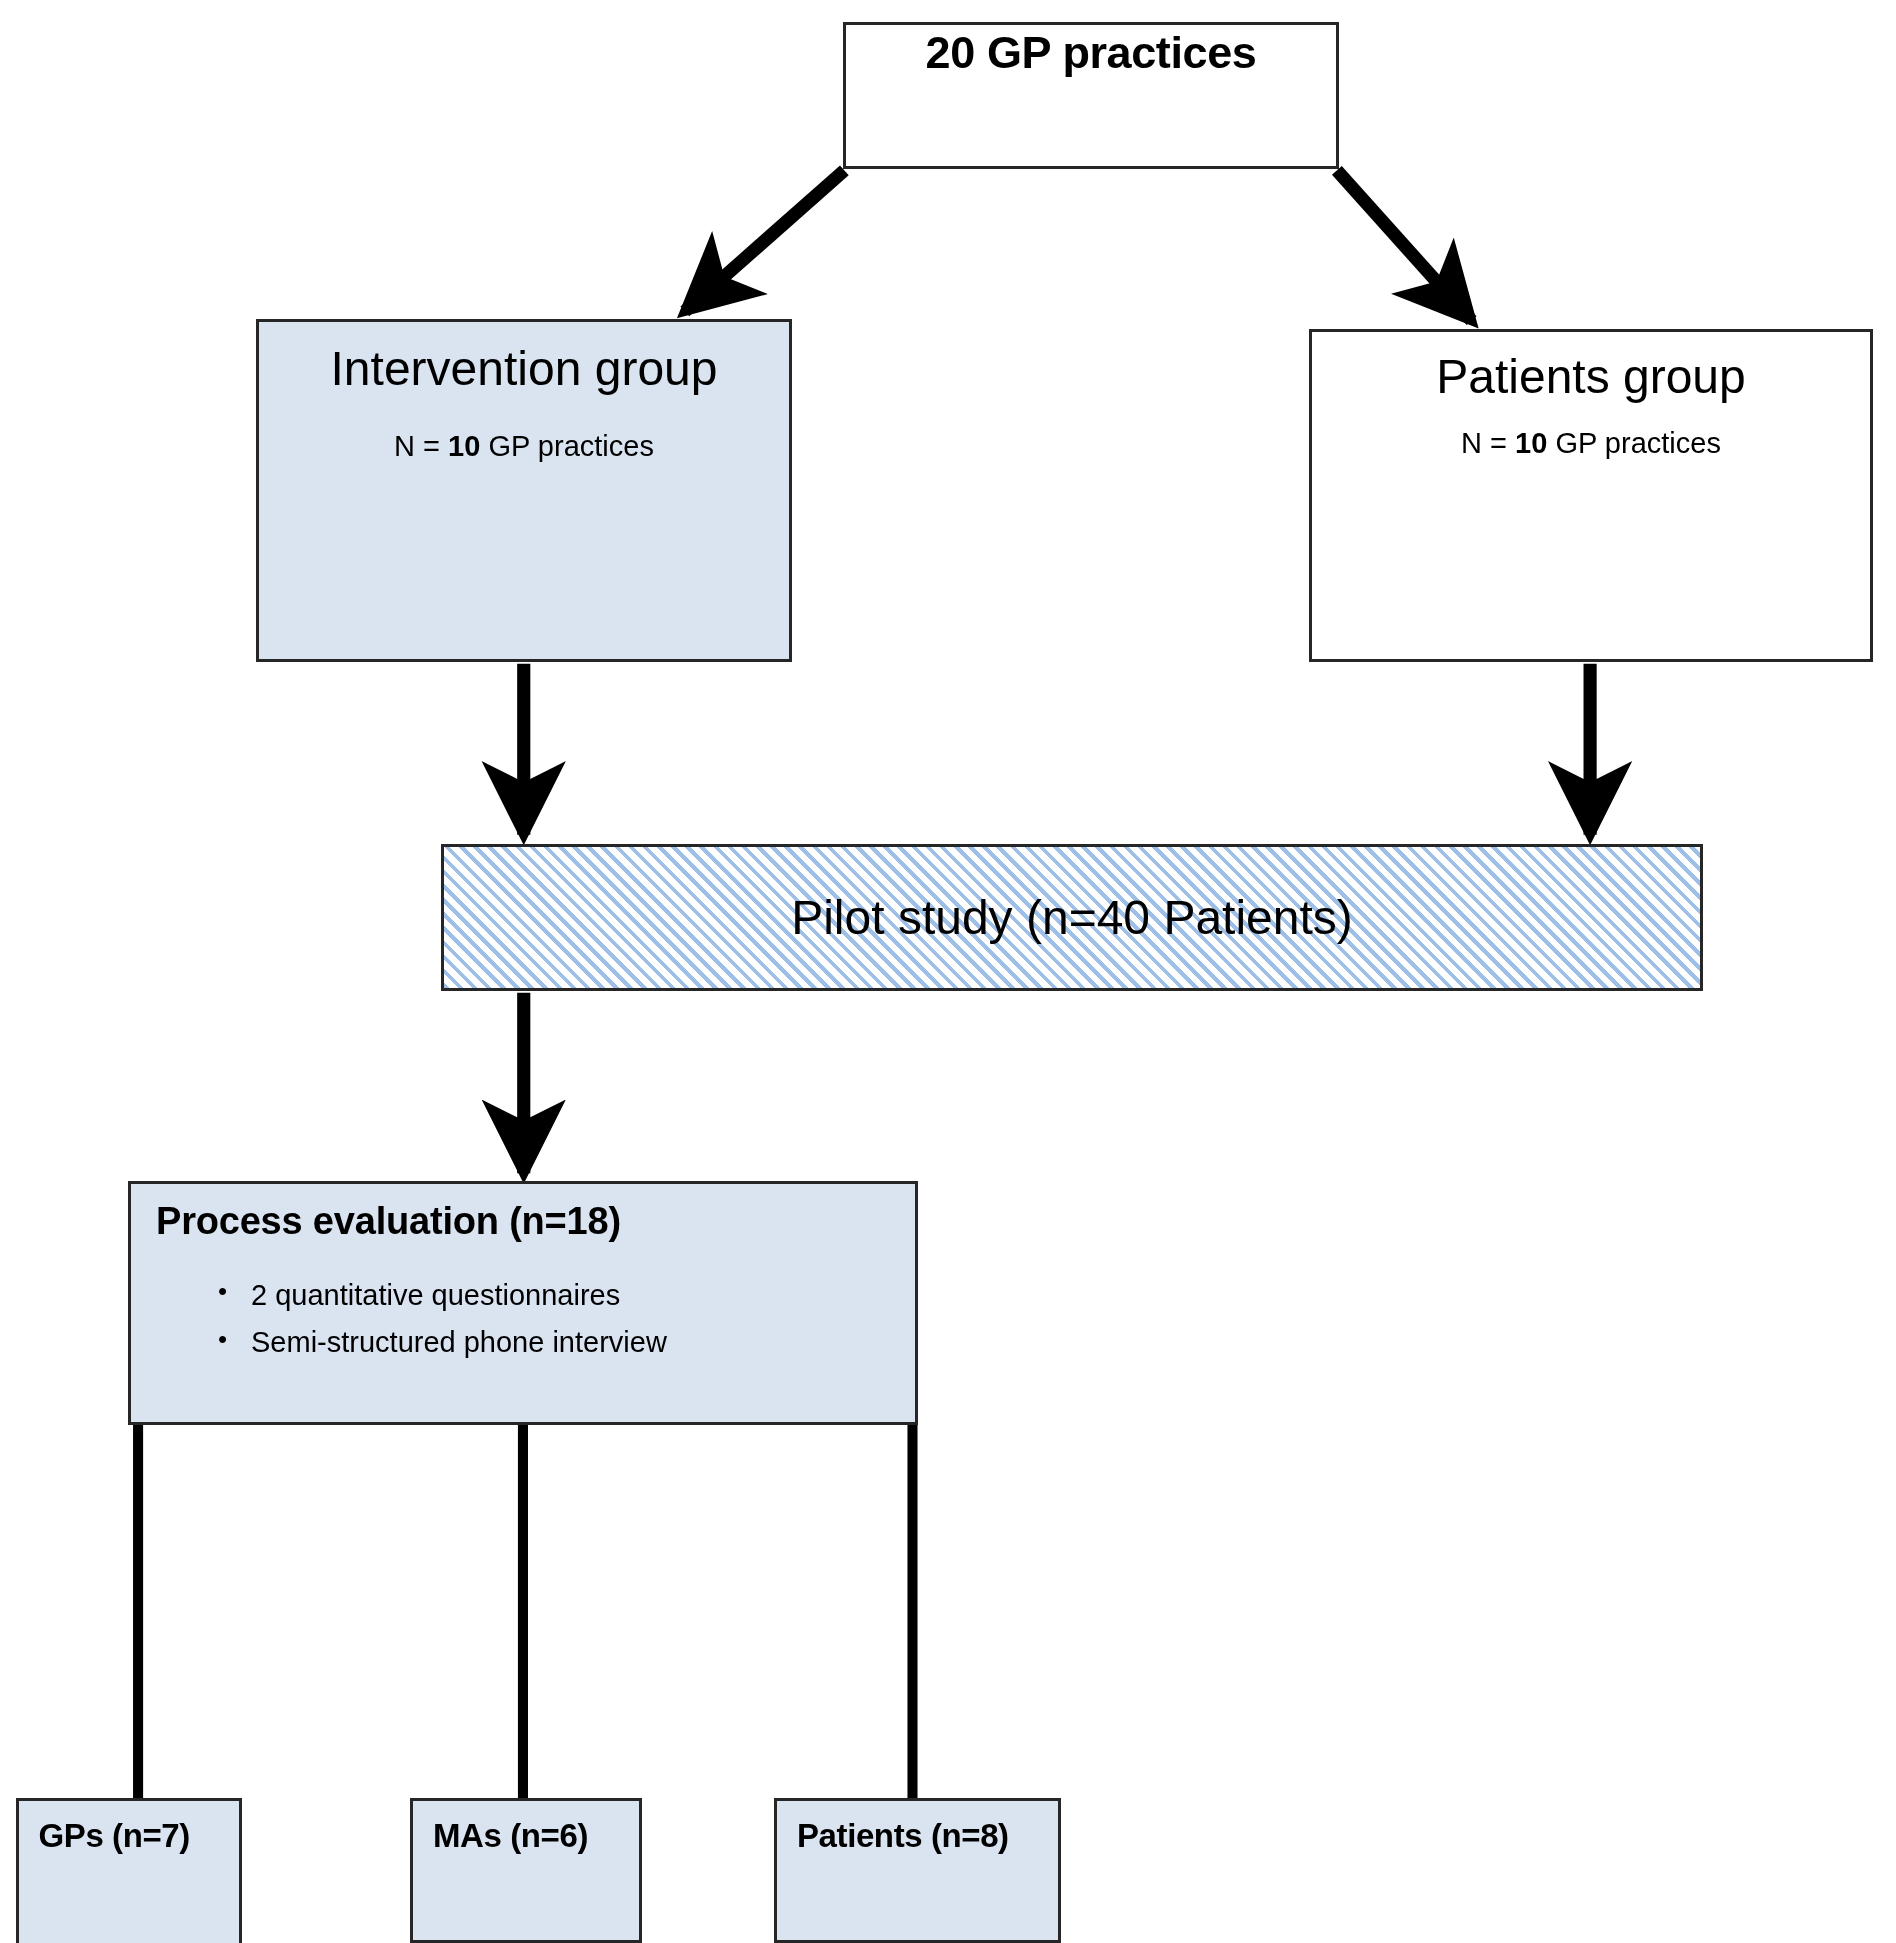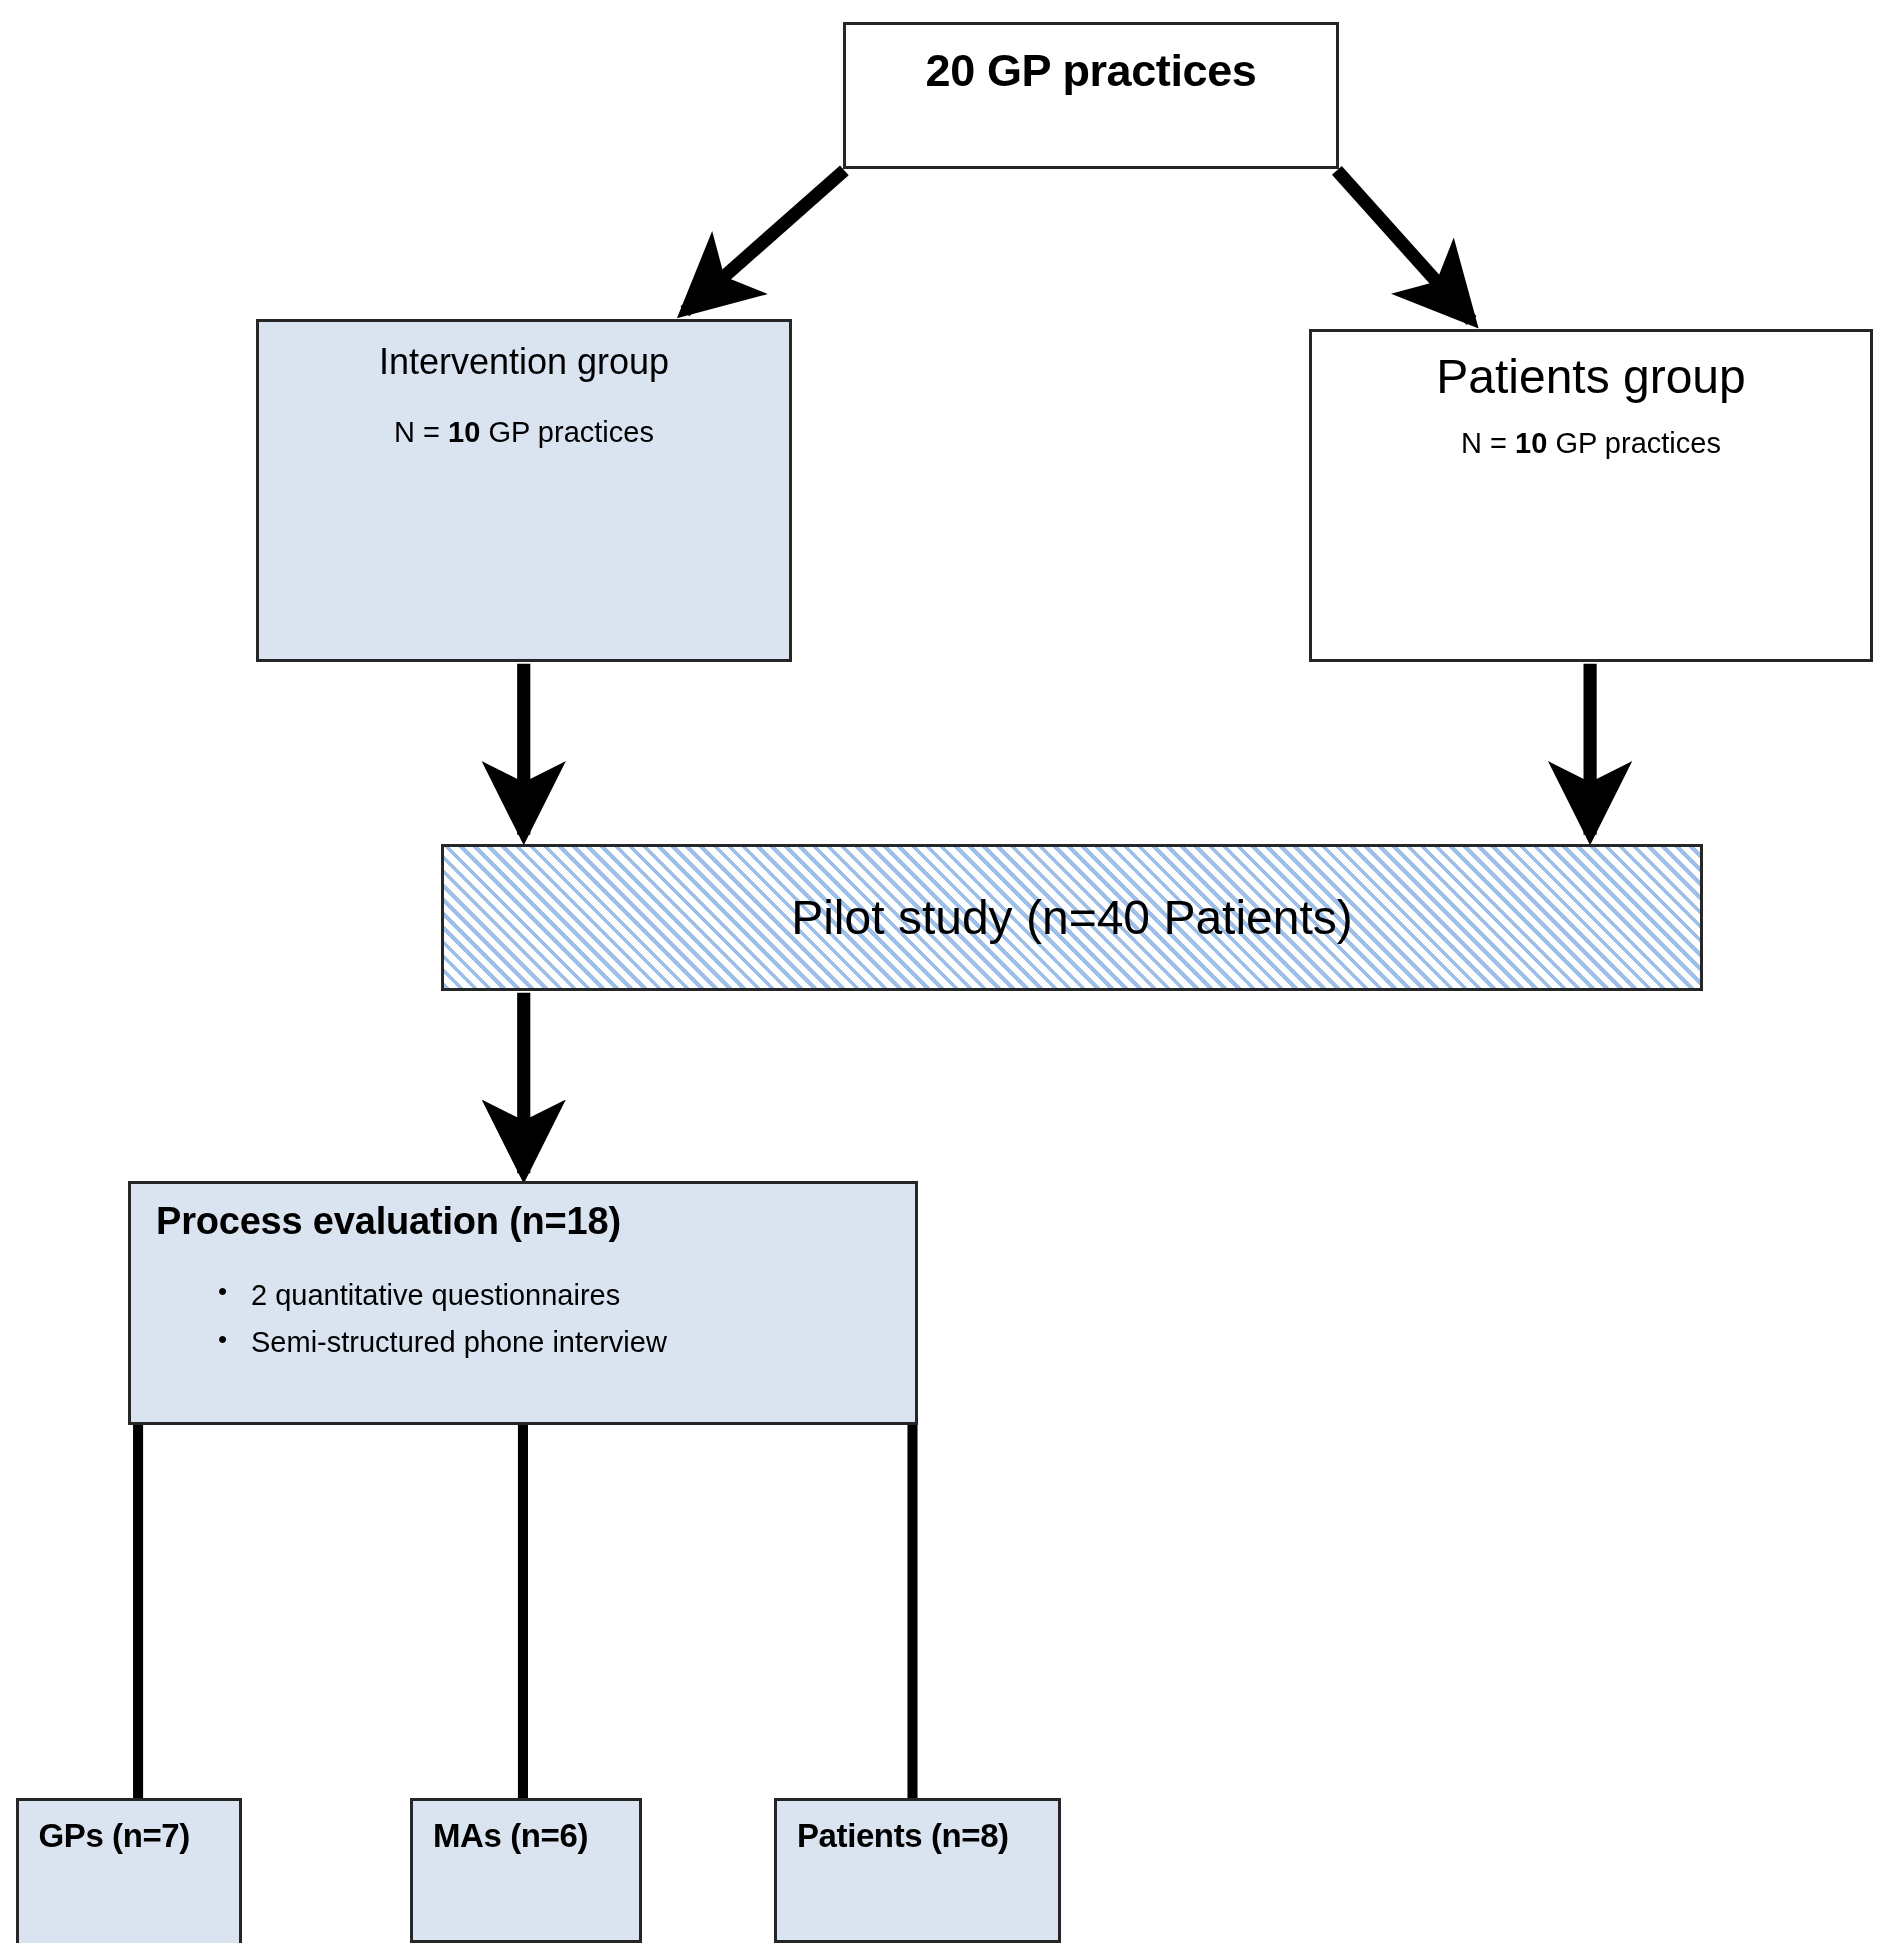--- a/index.html
+++ b/index.html
@@ -37,30 +37,30 @@
         #ffffff 10px);
   }
 
   
   #node-root {
     left: 843px; top: 22px; width: 496px; height: 147px;
     align-items: center; justify-content: flex-start;
   }
   #node-root .title {
     font-size: 45px; font-weight: bold; letter-spacing: -0.4px;
-    margin-top: 20px;
+    margin-top: 2px;
   }
 
   
   #node-intervention {
     left: 256px; top: 319px; width: 536px; height: 343px;
     align-items: center; justify-content: flex-start;
   }
   #node-intervention .title {
-    font-size: 36px; font-weight: normal; line-height: 1.18;
+    font-size: 48px; font-weight: normal; line-height: 1.18;
     text-align: center; margin-top: 18.6px;
   }
   #node-intervention .sub { font-size: 29px; margin-top: 33px; }
 
   
   #node-control {
     left: 1309px; top: 329px; width: 564px; height: 333px;
     align-items: center; justify-content: flex-start;
   }
   #node-control .title {

